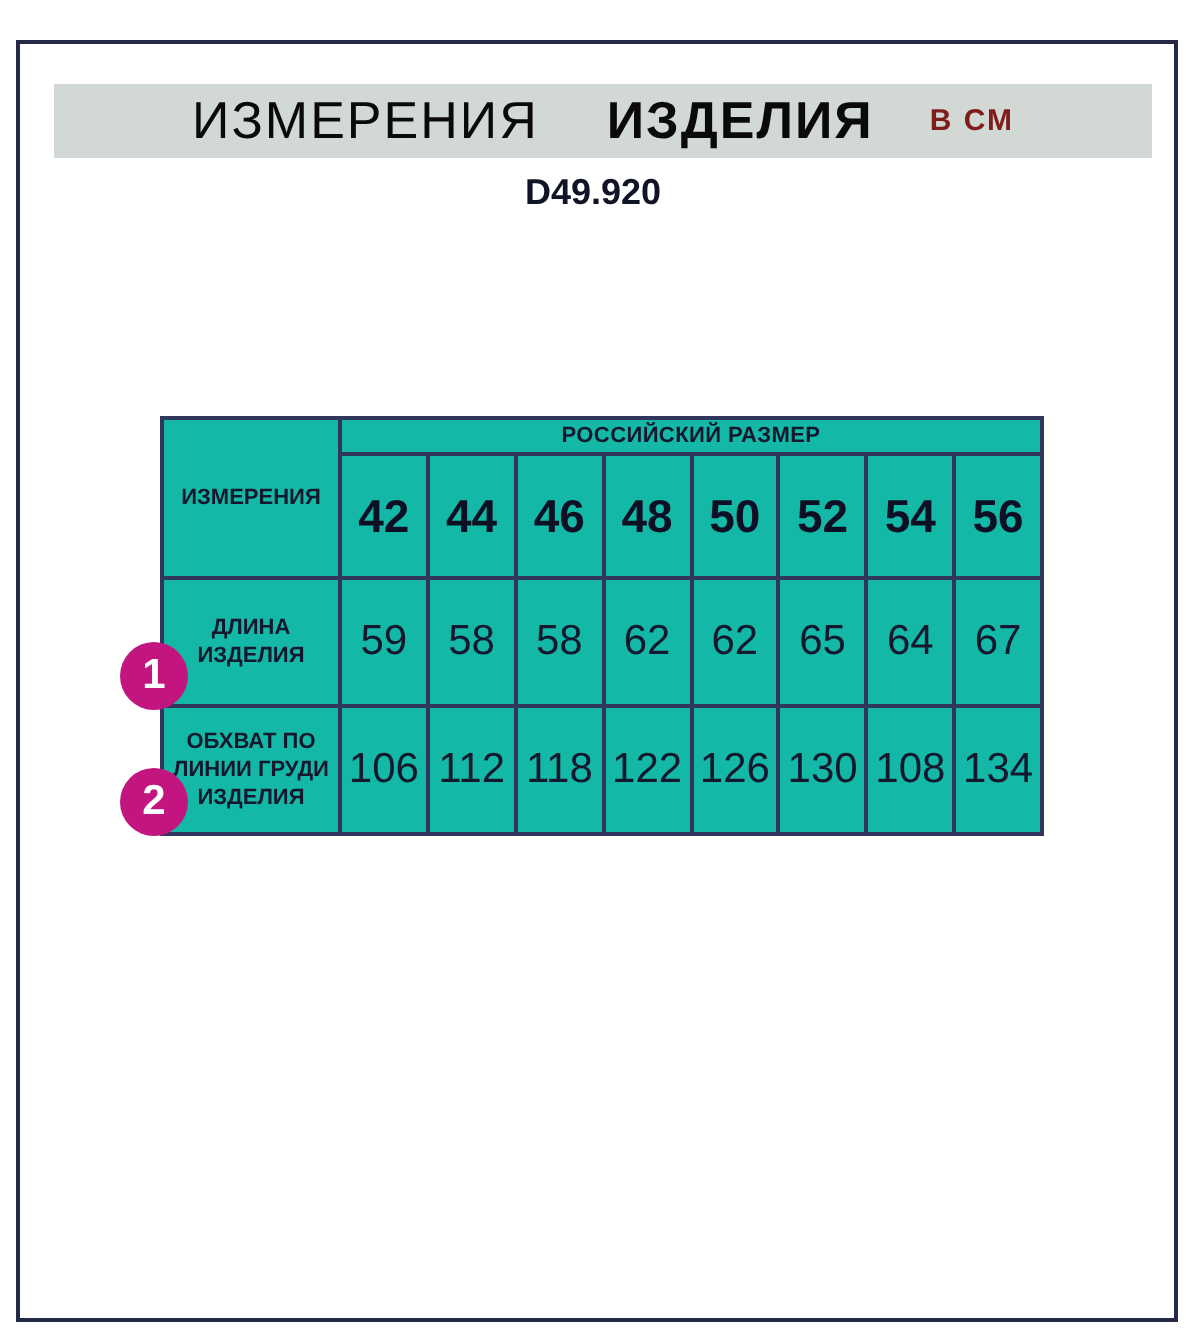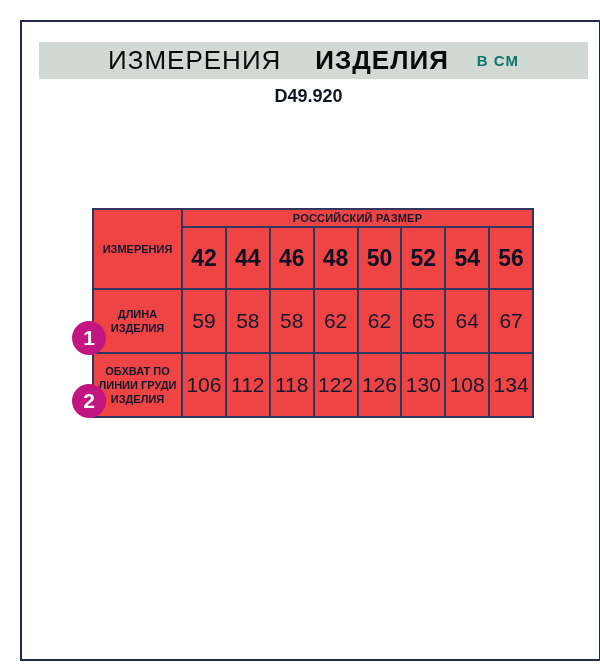--- a/index.html
+++ b/index.html
@@ -5,52 +5,52 @@
   html,body{margin:0;padding:0;}
   body{
     width:600px;height:665px;
     background:#ffffff;
     position:relative;
     font-family:"Liberation Sans","DejaVu Sans",sans-serif;
     color:#14182f;
     overflow:hidden;
   }
   .frame{
-    position:absolute;left:20px;top:20px;width:577px;height:637px;
+    position:absolute;left:8px;top:20px;width:577px;height:637px;
     border:2px solid #232946;
     background:#ffffff;
   }
   .title-bar{
     position:absolute;left:17px;top:20px;width:549px;height:37px;
     background:#d2d8d3;
     display:flex;align-items:center;justify-content:center;
     white-space:nowrap;
   }
   .title-word1{font-size:26px;font-weight:400;color:#0a0a0a;letter-spacing:1px;}
   .title-word2{font-size:26px;font-weight:700;color:#0a0a0a;letter-spacing:1px;margin-left:34px;}
-  .title-units{font-size:15px;font-weight:700;color:#0f766e;margin-left:28px;letter-spacing:1px;}
+  .title-units{font-size:15px;font-weight:700;color:#7f1d1d;margin-left:28px;letter-spacing:1px;}
   .product-code{
     position:absolute;left:0;top:64px;width:573px;
     text-align:center;font-size:18px;font-weight:700;color:#111426;
   }
   .description{
     position:absolute;left:54px;top:86px;width:465px;
     text-align:center;font-size:14px;font-weight:700;color:#111426;
     line-height:17px;
   }
   table.size-table{
     position:absolute;left:70px;top:186px;
     border-collapse:collapse;table-layout:fixed;
     width:442px;
   }
   table.size-table td{
     border:2px solid #31365c;
     text-align:center;vertical-align:middle;
     padding:0;
-    background:#ef4444;
+    background:#14b8a6;
   }
   td.col-label{width:87px;}
   td.size-col{width:44px;margin-left:20px;}
   .group-header-cell{height:16px;font-size:11px;font-weight:700;color:#14182f;letter-spacing:0.2px;}
   .measurements-cell{font-size:11px;font-weight:700;color:#14182f;}
   .size-cell{height:60px;font-size:23px;font-weight:900;color:#0d1024;}
   .row-label-cell{font-size:11px;font-weight:700;color:#14182f;line-height:14px;padding:2px 4px;}
   .value-cell{font-size:21px;font-weight:400;color:#14182f;}
   tr.data-row-1 td{height:62px;}
   tr.data-row-2 td{height:62px;}

